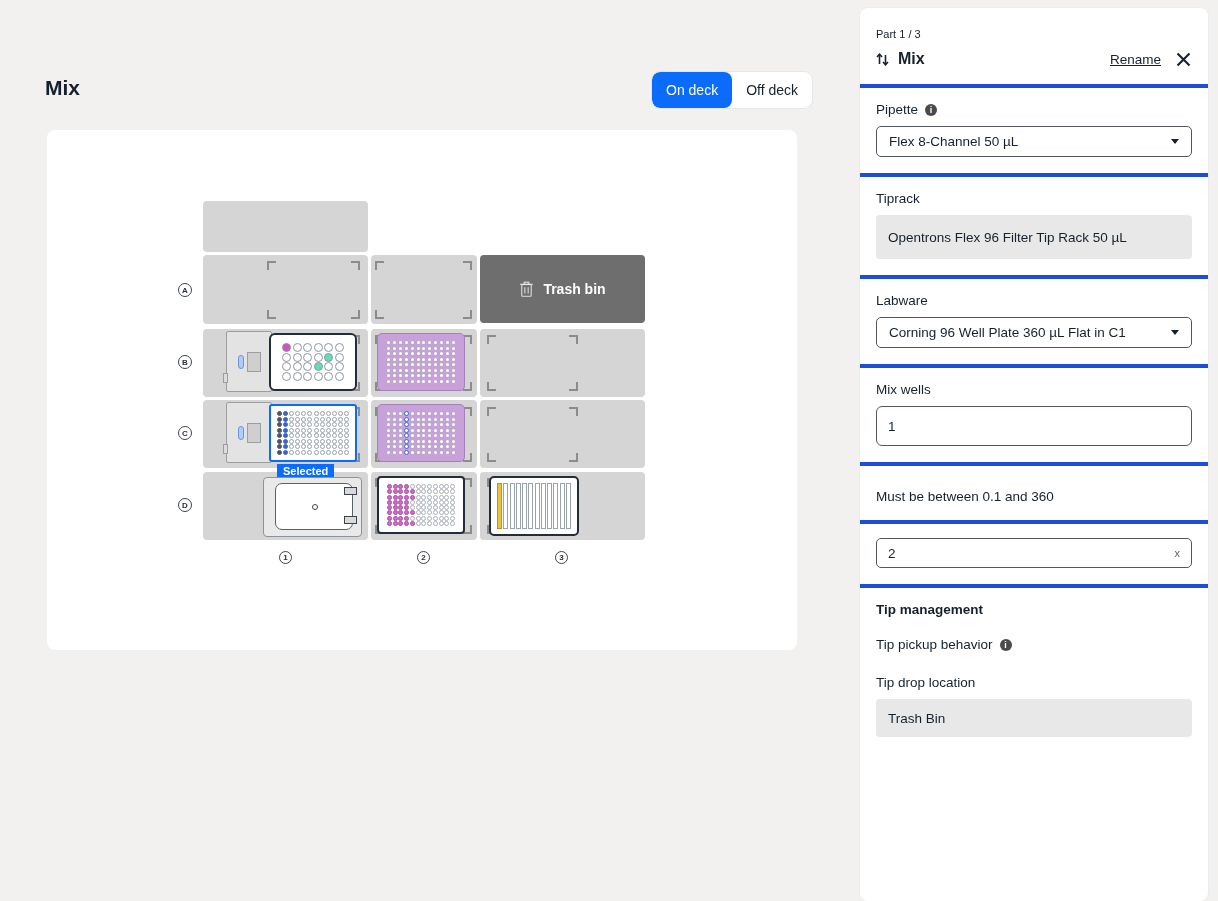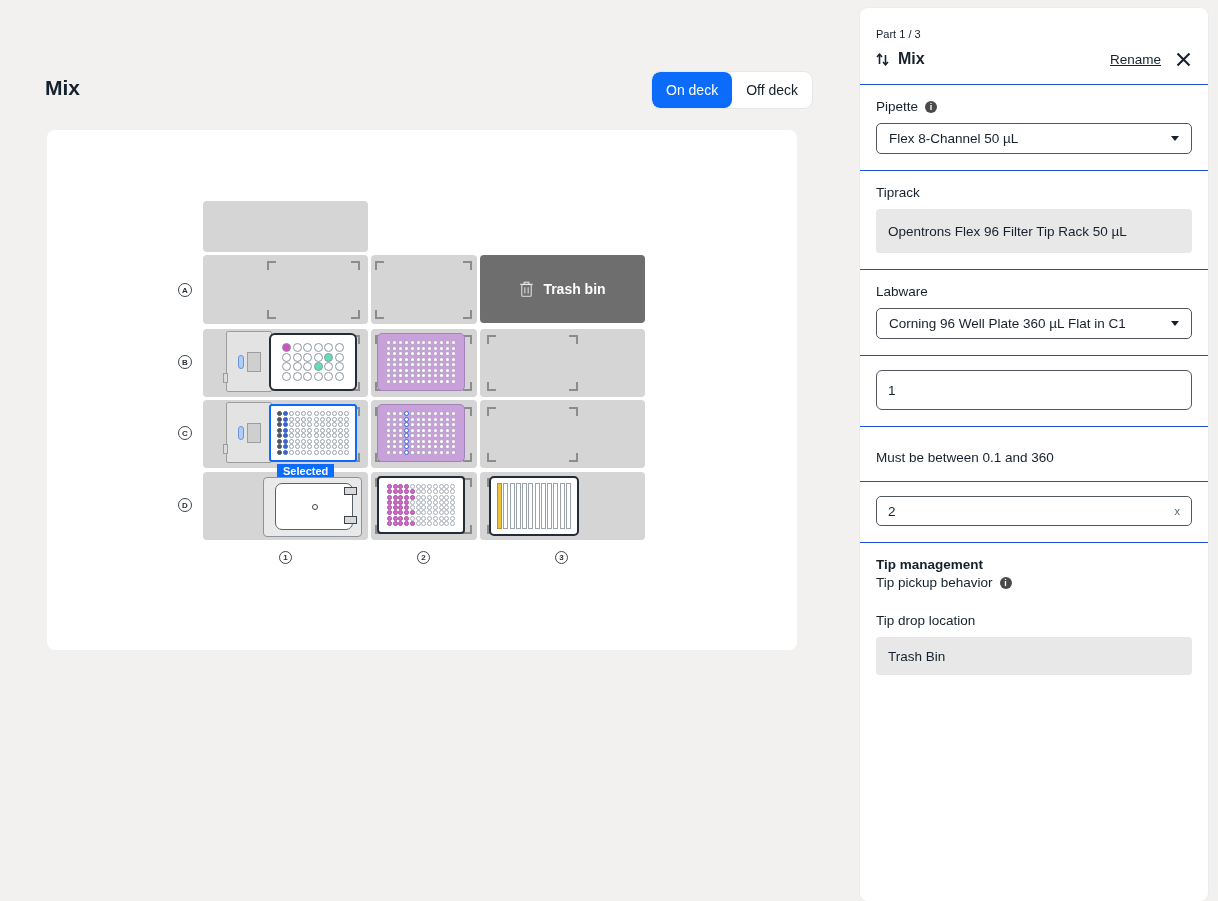--- a/index.html
+++ b/index.html
@@ -65,37 +65,37 @@
 
   
   .panel { position:absolute; left:860px; top:8px; width:348px; height:893px;
     background:#fff; border-radius:8px; box-shadow:0 0 0 1px #ececec; }
   .p-header { padding:20px 16px 16px; }
   .p-part { font-size:11px; }
   .p-title-row { display:flex; align-items:center; margin-top:10px; }
   .p-title { font-size:16px; font-weight:700; margin-left:9px; }
   .p-rename { margin-left:auto; font-size:13.5px; text-decoration:underline; cursor:pointer; }
   .p-close { margin-left:14px; cursor:pointer; display:flex; }
-  .section { border-top:1px solid #1d4ed8; padding:14px 16px 16px; }
+  .section { border-top:4px solid #1d4ed8; padding:14px 16px 16px; }
   .f-label { font-size:13.5px; margin-bottom:9px; display:flex; align-items:center; gap:7px; }
   .info-icon { width:12px; height:12px; border-radius:50%; background:#4a4a4a; color:#fff;
     font-size:9px; font-weight:700; display:inline-flex; align-items:center;
     justify-content:center; cursor:pointer; }
   .dropdown { height:31px; border:1px solid #51565f; border-radius:5px; display:flex;
     align-items:center; justify-content:space-between; padding:0 12px; font-size:13.5px;
     cursor:pointer; background:#fff; }
   .caret { width:0; height:0; border-left:4.5px solid transparent;
     border-right:4.5px solid transparent; border-top:5.5px solid #16212d; }
   .gray-field { background:#e8e8e8; border-radius:4px; display:flex; align-items:center;
     padding:0 12px; font-size:13.5px; }
   .t-input { border:1px solid #51565f; border-radius:5px; display:flex; align-items:center;
     justify-content:space-between; padding:0 11px; font-size:13.5px; background:#fff; }
   .suffix { color:#5d646d; font-size:12px; }
   .helper { font-size:13.5px; margin-top:9px; }
-  .tm-head { font-size:13.5px; font-weight:700; margin-bottom:3px; }
+  .tm-head { font-size:13.5px; font-weight:700; margin-bottom:20px; }
   .gap14 { height:14px; }
 </style>
 </head>
 <body>
 
 <div class="main-title">Mix</div>
 
 <div class="deck-toggle">
   <div class="seg on">On deck</div>
   <div class="seg">Off deck</div>
@@ -711,20 +711,23 @@
     <div class="f-label">
         <span>Labware</span>
       </div>
     <div class="dropdown">
       <span>Corning 96 Well Plate 360 µL Flat in C1</span>
       <span class="caret"></span>
     </div>
   </div>
 
   <div class="section">
+    <div class="f-label">
+        <span>Mix wells</span>
+      </div>
     <div class="t-input" style="height:40px;border-radius:6px;">
       <span>1</span>
     </div>
   </div>
 
   <div class="section">
     <div class="helper">Must be between 0.1 and 360</div>
   </div>
 
   <div class="section">

